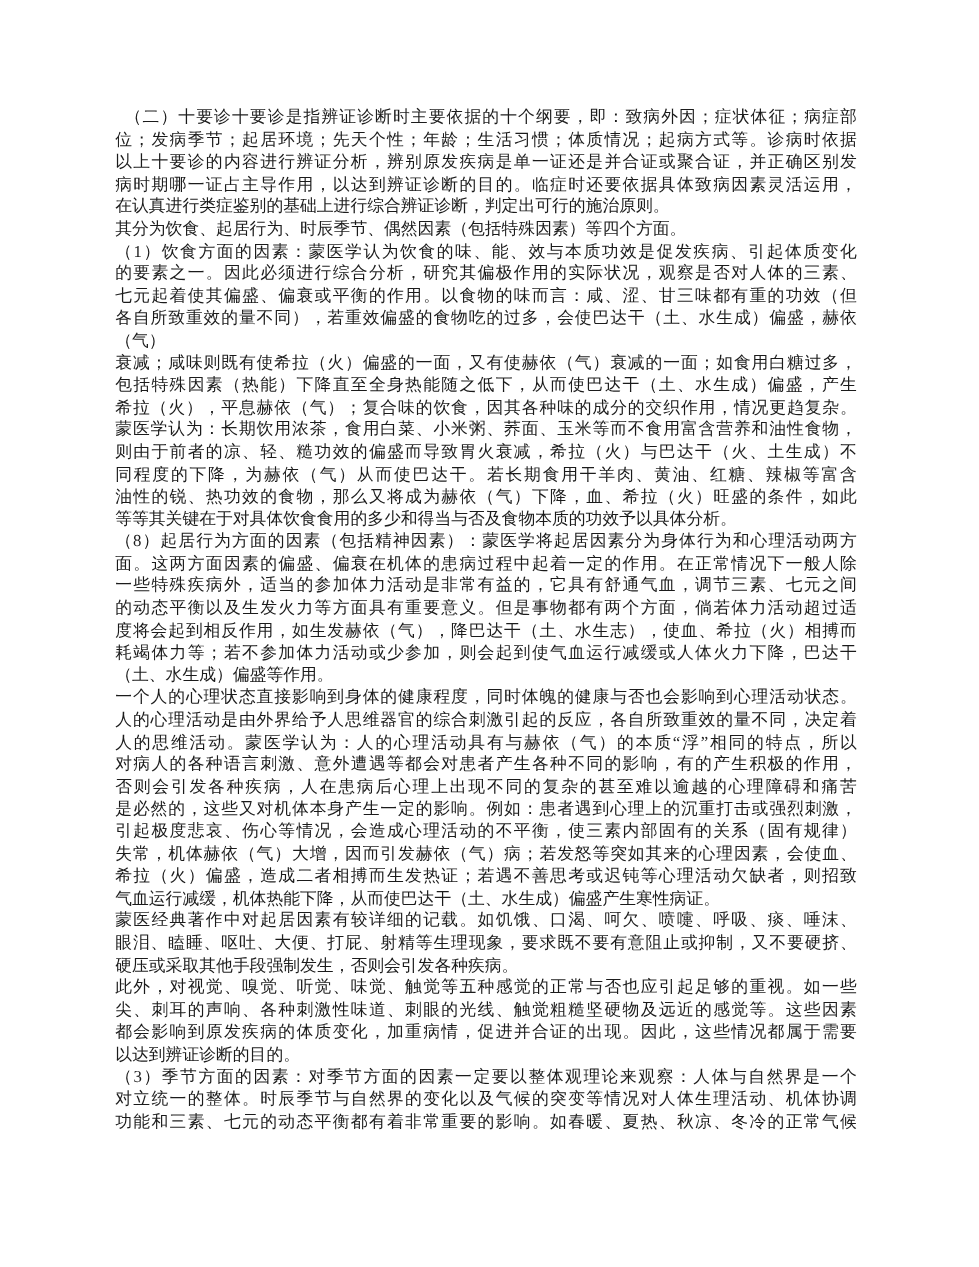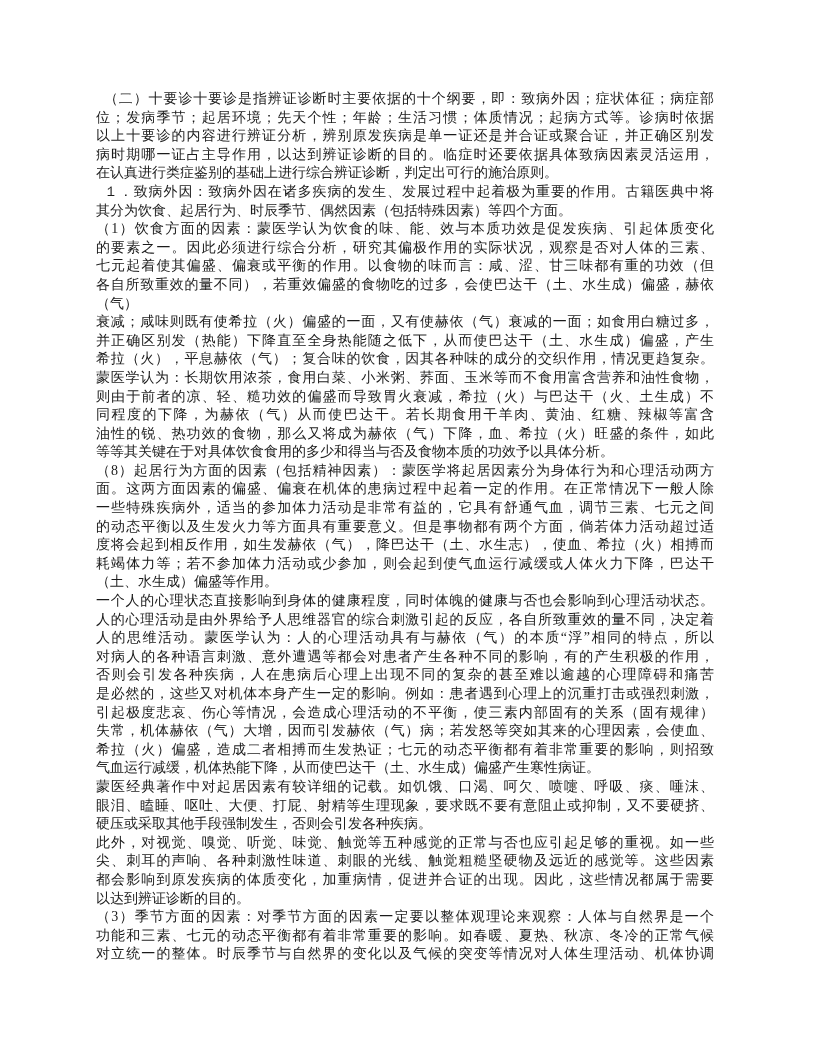--- a/index.html
+++ b/index.html
@@ -38,29 +38,28 @@
 </head>
 <body>
 
 <div class="page">
   <div class="text-block">
       <div class="line fill"> （二）十要诊十要诊是指辨证诊断时主要依据的十个纲要，即：致病外因；症状体征；病症部</div>
       <div class="line fill">位；发病季节；起居环境；先天个性；年龄；生活习惯；体质情况；起病方式等。诊病时依据</div>
       <div class="line fill">以上十要诊的内容进行辨证分析，辨别原发疾病是单一证还是并合证或聚合证，并正确区别发</div>
       <div class="line fill">病时期哪一证占主导作用，以达到辨证诊断的目的。临症时还要依据具体致病因素灵活运用，</div>
       <div class="line">在认真进行类症鉴别的基础上进行综合辨证诊断，判定出可行的施治原则。</div>
-      <div class="line fill"> １．致病外因：致病外因在诸多疾病的发生、发展过程中起着极为重要的作用。古籍医典中将</div>
       <div class="line">其分为饮食、起居行为、时辰季节、偶然因素（包括特殊因素）等四个方面。</div>
       <div class="line fill">（1）饮食方面的因素：蒙医学认为饮食的味、能、效与本质功效是促发疾病、引起体质变化</div>
       <div class="line fill">的要素之一。因此必须进行综合分析，研究其偏极作用的实际状况，观察是否对人体的三素、</div>
       <div class="line fill">七元起着使其偏盛、偏衰或平衡的作用。以食物的味而言：咸、涩、甘三味都有重的功效（但</div>
       <div class="line fill">各自所致重效的量不同），若重效偏盛的食物吃的过多，会使巴达干（土、水生成）偏盛，赫依</div>
       <div class="line">（气）</div>
       <div class="line fill">衰减；咸味则既有使希拉（火）偏盛的一面，又有使赫依（气）衰减的一面；如食用白糖过多，</div>
-      <div class="line fill">并正确区别发（热能）下降直至全身热能随之低下，从而使巴达干（土、水生成）偏盛，产生</div>
+      <div class="line fill">包括特殊因素（热能）下降直至全身热能随之低下，从而使巴达干（土、水生成）偏盛，产生</div>
       <div class="line fill">希拉（火），平息赫依（气）；复合味的饮食，因其各种味的成分的交织作用，情况更趋复杂。</div>
       <div class="line fill">蒙医学认为：长期饮用浓茶，食用白菜、小米粥、荞面、玉米等而不食用富含营养和油性食物，</div>
       <div class="line fill">则由于前者的凉、轻、糙功效的偏盛而导致胃火衰减，希拉（火）与巴达干（火、土生成）不</div>
       <div class="line fill">同程度的下降，为赫依（气）从而使巴达干。若长期食用干羊肉、黄油、红糖、辣椒等富含</div>
       <div class="line fill">油性的锐、热功效的食物，那么又将成为赫依（气）下降，血、希拉（火）旺盛的条件，如此</div>
       <div class="line">等等其关键在于对具体饮食食用的多少和得当与否及食物本质的功效予以具体分析。</div>
       <div class="line fill">（8）起居行为方面的因素（包括精神因素）：蒙医学将起居因素分为身体行为和心理活动两方</div>
       <div class="line fill">面。这两方面因素的偏盛、偏衰在机体的患病过程中起着一定的作用。在正常情况下一般人除</div>
       <div class="line fill">一些特殊疾病外，适当的参加体力活动是非常有益的，它具有舒通气血，调节三素、七元之间</div>
       <div class="line fill">的动态平衡以及生发火力等方面具有重要意义。但是事物都有两个方面，倘若体力活动超过适</div>
@@ -68,26 +67,26 @@
       <div class="line fill">耗竭体力等；若不参加体力活动或少参加，则会起到使气血运行减缓或人体火力下降，巴达干</div>
       <div class="line">（土、水生成）偏盛等作用。</div>
       <div class="line fill">一个人的心理状态直接影响到身体的健康程度，同时体魄的健康与否也会影响到心理活动状态。</div>
       <div class="line fill">人的心理活动是由外界给予人思维器官的综合刺激引起的反应，各自所致重效的量不同，决定着</div>
       <div class="line fill">人的思维活动。蒙医学认为：人的心理活动具有与赫依（气）的本质“浮”相同的特点，所以</div>
       <div class="line fill">对病人的各种语言刺激、意外遭遇等都会对患者产生各种不同的影响，有的产生积极的作用，</div>
       <div class="line fill">否则会引发各种疾病，人在患病后心理上出现不同的复杂的甚至难以逾越的心理障碍和痛苦</div>
       <div class="line fill">是必然的，这些又对机体本身产生一定的影响。例如：患者遇到心理上的沉重打击或强烈刺激，</div>
       <div class="line fill">引起极度悲哀、伤心等情况，会造成心理活动的不平衡，使三素内部固有的关系（固有规律）</div>
       <div class="line fill">失常，机体赫依（气）大增，因而引发赫依（气）病；若发怒等突如其来的心理因素，会使血、</div>
-      <div class="line fill">希拉（火）偏盛，造成二者相搏而生发热证；七元的动态平衡都有着非常重要的影响，则招致</div>
+      <div class="line fill">希拉（火）偏盛，造成二者相搏而生发热证；若遇不善思考或迟钝等心理活动欠缺者，则招致</div>
       <div class="line">气血运行减缓，机体热能下降，从而使巴达干（土、水生成）偏盛产生寒性病证。</div>
       <div class="line fill">蒙医经典著作中对起居因素有较详细的记载。如饥饿、口渴、呵欠、喷嚏、呼吸、痰、唾沫、</div>
       <div class="line fill">眼泪、瞌睡、呕吐、大便、打屁、射精等生理现象，要求既不要有意阻止或抑制，又不要硬挤、</div>
       <div class="line">硬压或采取其他手段强制发生，否则会引发各种疾病。</div>
       <div class="line fill">此外，对视觉、嗅觉、听觉、味觉、触觉等五种感觉的正常与否也应引起足够的重视。如一些</div>
       <div class="line fill">尖、刺耳的声响、各种刺激性味道、刺眼的光线、触觉粗糙坚硬物及远近的感觉等。这些因素</div>
       <div class="line fill">都会影响到原发疾病的体质变化，加重病情，促进并合证的出现。因此，这些情况都属于需要</div>
       <div class="line">以达到辨证诊断的目的。</div>
       <div class="line fill">（3）季节方面的因素：对季节方面的因素一定要以整体观理论来观察：人体与自然界是一个</div>
+      <div class="line fill">对立统一的整体。时辰季节与自然界的变化以及气候的突变等情况对人体生理活动、机体协调</div>
       <div class="line fill">功能和三素、七元的动态平衡都有着非常重要的影响。如春暖、夏热、秋凉、冬冷的正常气候</div>
-      <div class="line fill">对立统一的整体。时辰季节与自然界的变化以及气候的突变等情况对人体生理活动、机体协调</div>
     </div>
 </div>
 
 </body></html>

